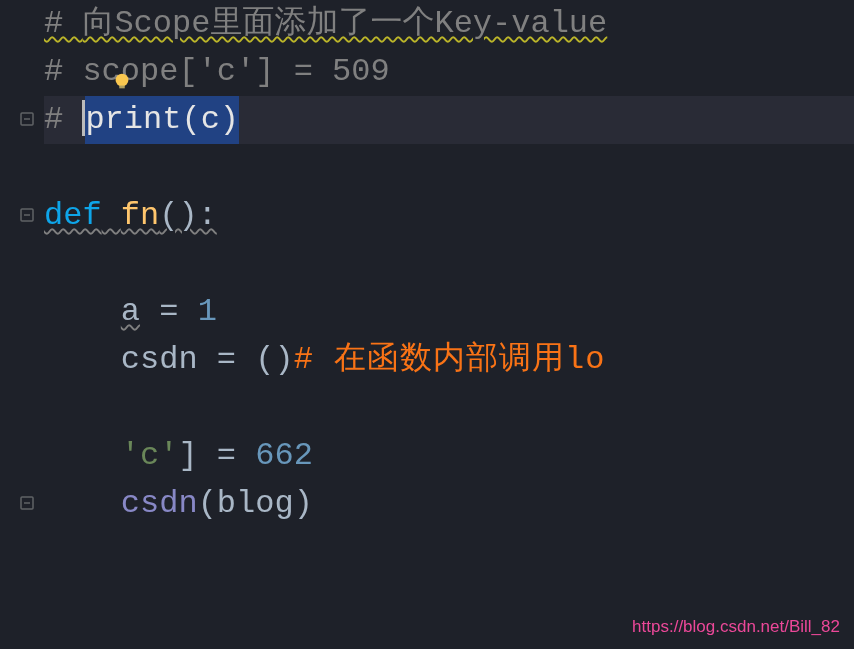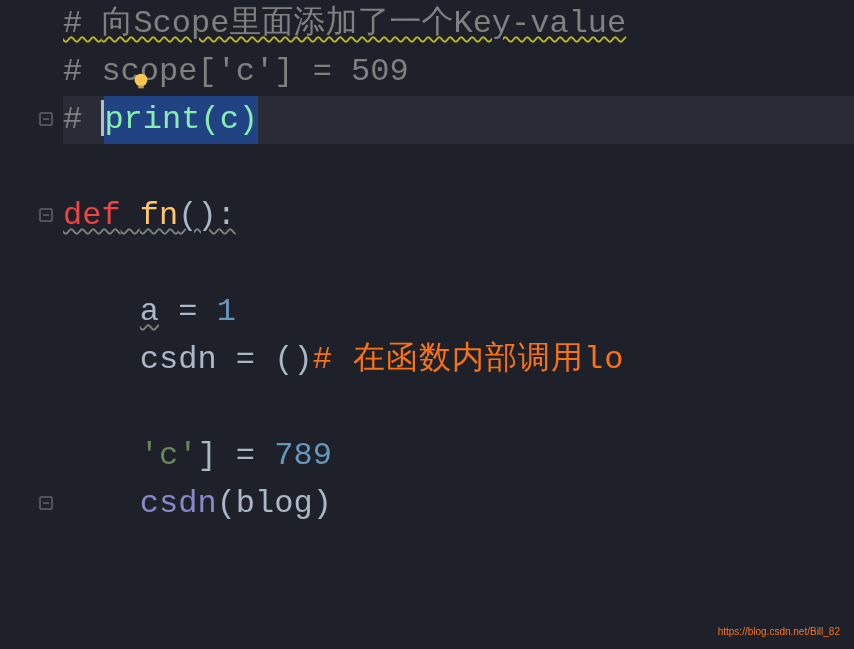--- a/index.html
+++ b/index.html
@@ -12,21 +12,20 @@
       color: #a9b7c6;
       font-family: 'Consolas', 'Monaco', 'Courier New', monospace;
       width: 854px;
       height: 649px;
       overflow: hidden;
       position: relative;
     }
     .editor-container {
       display: flex;
       height: 100%;
-      padding-left: 19px;
     }
     .gutter {
       width: 44px;
       flex-shrink: 0;
       background: #1e2129;
       position: relative;
     }
     .code-area {
       flex: 1;
       padding-top: 0;
@@ -37,30 +36,30 @@
     .code-line {
       height: 48px;
       display: flex;
       align-items: center;
       white-space: pre;
     }
     .current-line {
       background: #292b36;
     }
     .comment { color: #808080; }
-    .keyword { color: #ef4444; }
+    .keyword { color: #0ea5e9; }
     .func-name { color: #ffc66d; }
     .string { color: #6a8759; }
     .number { color: #6897bb; }
     .builtin { color: #8888c6; }
     .default { color: #a9b7c6; }
     
     .selection {
       background: #214283;
-      color: #86efac;
+      color: #e5e5e5;
     }
     
     .wavy-yellow {
       text-decoration: underline wavy #bbb529;
       text-decoration-thickness: 2px;
       text-underline-offset: 4px;
     }
     .wavy-gray {
       text-decoration: underline wavy #808080;
       text-decoration-thickness: 2px;
@@ -93,22 +92,22 @@
     }
     .fold-icon svg {
       width: 16px;
       height: 16px;
     }
     
     .watermark {
       position: absolute;
       bottom: 12px;
       right: 14px;
-      color: #f97316;
-      font-size: 10px;
+      color: #ec4899;
+      font-size: 17px;
       font-family: Arial, sans-serif;
     }
     
     .cursor {
       display: inline-block;
       width: 3px;
       height: 36px;
       background: #bbbbbb;
       vertical-align: middle;
       margin-top: -4px;
@@ -177,21 +176,21 @@
       <span>    </span><span class="default wavy-gray">a</span><span class="default"> = </span><span class="number">1</span>
     </div>
 
     <div class="code-line">
       <span>    </span><span class="default">csdn = </span><span class="default">()</span><span class="wavy-gray"></span><span class="cn-comment"># 在函数内部调用lo</span>
     </div>
 
     <div class="code-line"></div>
 
     <div class="code-line">
-      <span>    </span><span class="string">'c'</span><span class="default">] = </span><span class="number">789</span>
+      <span>    </span><span class="string">'c'</span><span class="default">] = </span><span class="number">662</span>
     </div>
 
     <div class="code-line">
       <span>    </span><span class="builtin">csdn</span><span class="default">(blog)</span>
     </div>
 
     <div class="code-line"></div>
 
 
   </div>

